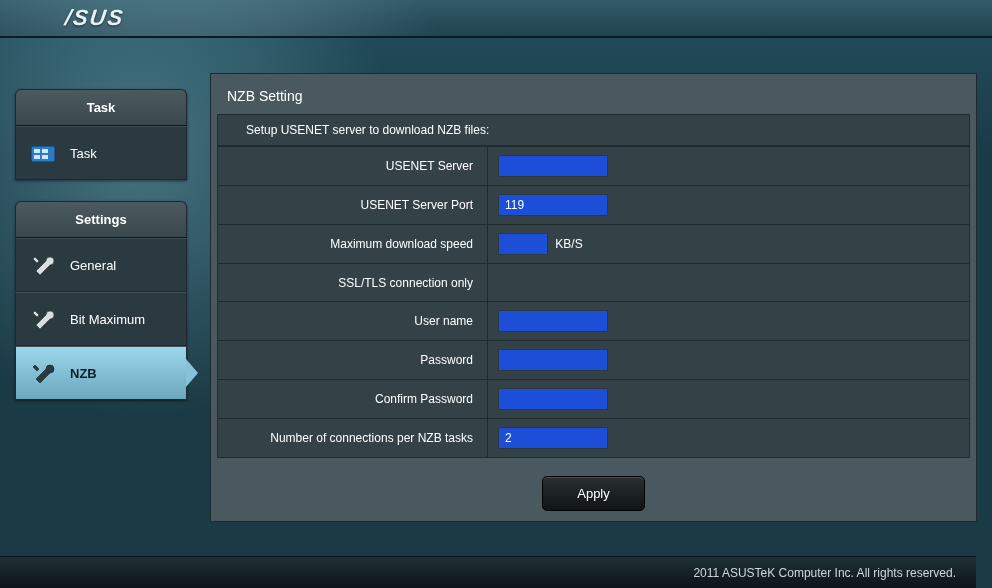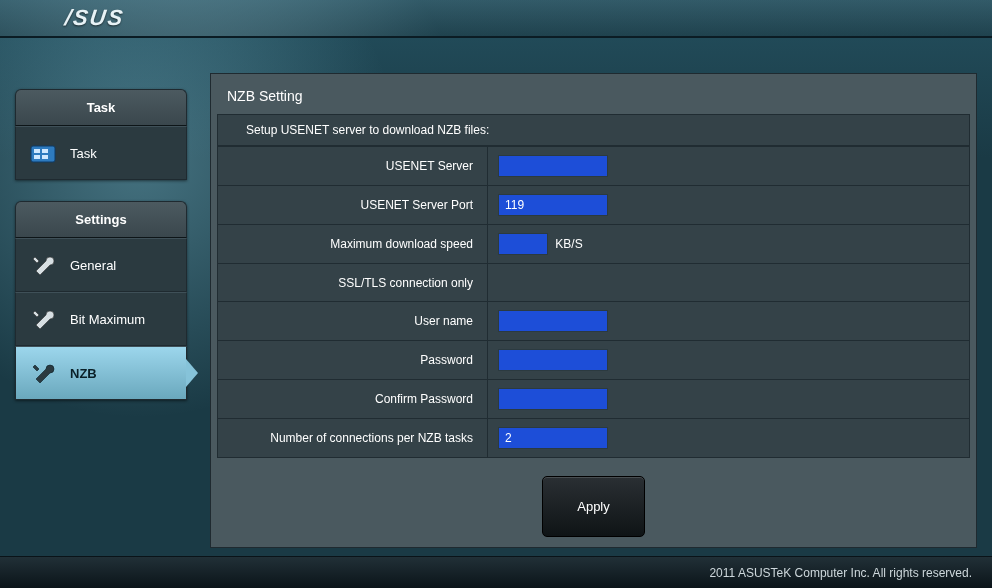--- a/index.html
+++ b/index.html
@@ -146,30 +146,30 @@
   .unit { font-size: 12px; margin-left: 4px; }
   .apply-row {
     text-align: center;
     padding: 12px 0 10px 0;
   }
   .btn-apply {
     background: linear-gradient(to bottom, #2a2f33 0%, #0f1416 100%);
     border: 1px solid #000;
     color: #fff;
     font-size: 13px;
-    padding: 22px 34px;
+    padding: 9px 34px;
     border-radius: 5px;
     cursor: pointer;
     box-shadow: inset 0 1px 0 rgba(255,255,255,0.15);
   }
   .footer {
     position: absolute;
     bottom: 0;
     left: 0;
-    right: 0;
+    right: 16px;
     height: 32px;
     background: linear-gradient(to bottom, #213037 0%, #0b1419 100%);
     border-top: 1px solid #0a1318;
     color: #cdd7db;
     font-size: 12px;
     display: flex;
     align-items: center;
     justify-content: flex-end;
     padding-right: 20px;
   }

